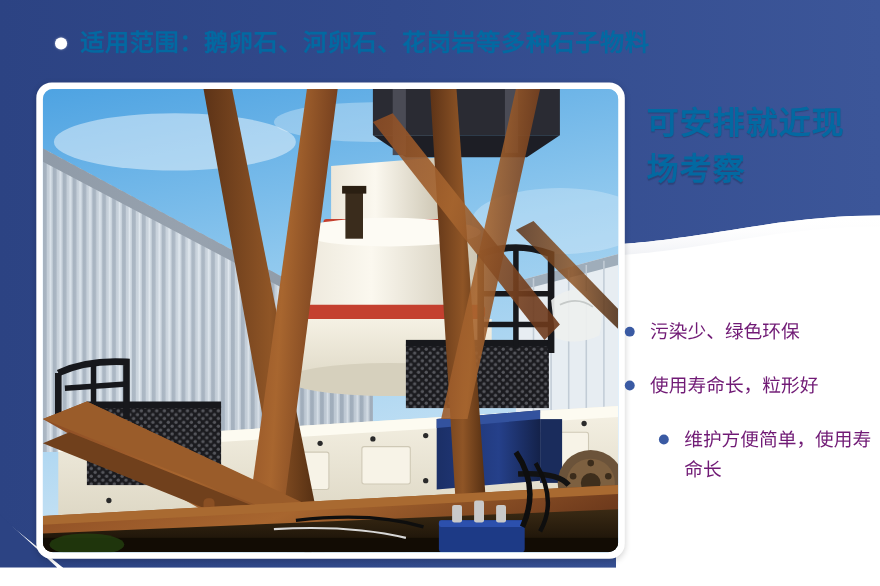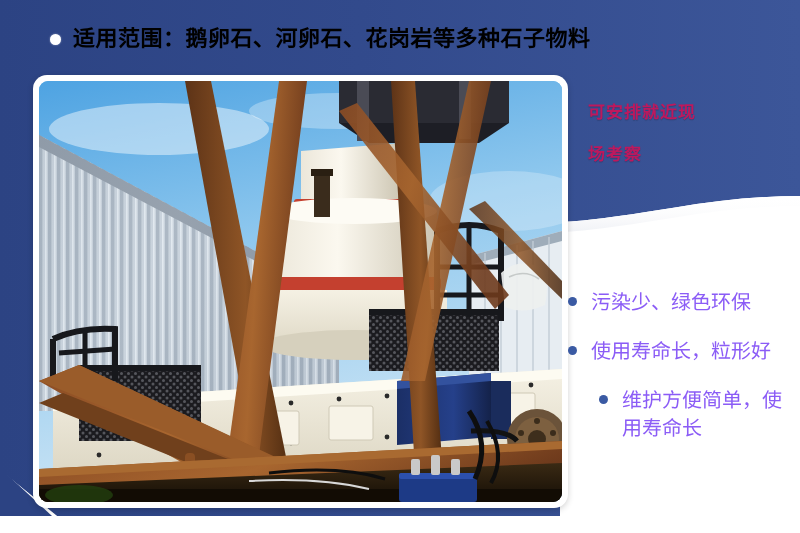--- a/index.html
+++ b/index.html
@@ -12,45 +12,45 @@
   }
   .stage{position:relative;width:800px;height:533px;background:#ffffff;overflow:hidden;}
 
   
   .bg-blue{position:absolute;left:0;top:0;width:800px;height:533px;}
   .bg-blue svg{display:block;width:800px;height:533px;}
 
   
   .header{position:absolute;left:0;top:18px;width:800px;height:42px;display:flex;align-items:center;padding-left:50px;box-sizing:border-box;}
   .header-dot{width:11px;height:11px;border-radius:50%;background:#ffffff;flex:0 0 auto;margin-right:12px;box-shadow:0 0 2px rgba(255,255,255,.5);}
-  .header-text{color:#000000;font-size:22px;font-weight:bold;letter-spacing:.5px;white-space:nowrap;line-height:1;}
+  .header-text{color:#0369a1;font-size:22px;font-weight:bold;letter-spacing:.5px;white-space:nowrap;line-height:1;}
 
   
   .photo-card{
     position:absolute;left:33px;top:75px;width:535px;height:433px;
     background:#ffffff;border-radius:14px;
     box-shadow:0 2px 6px rgba(0,0,0,.18);
     box-sizing:border-box;padding:6px;
   }
   .photo{position:relative;width:523px;height:421px;border-radius:9px;overflow:hidden;background:#6ab4e8;}
   .photo svg{display:block;width:523px;height:421px;}
 
   
   .callout{position:absolute;left:588px;top:92px;width:200px;}
   .callout div{
-    color:#be185d;font-size:17px;font-weight:bold;line-height:42px;letter-spacing:1px;
+    color:#0369a1;font-size:29px;font-weight:bold;line-height:42px;letter-spacing:1px;
     text-shadow:0 1px 1px rgba(0,0,0,.18);white-space:nowrap;
   }
 
   
   .features{position:absolute;left:568px;top:288px;width:232px;}
   .feature{display:flex;align-items:flex-start;margin-bottom:21px;}
   .feature:last-child{margin-bottom:0;padding-left:31px;}
   .f-dot{width:9px;height:9px;border-radius:50%;background:#3a5aa3;flex:0 0 auto;margin-top:9px;margin-right:14px;}
-  .f-text{color:#8b5cf6;font-size:20px;line-height:28px;font-weight:normal;}
+  .f-text{color:#701a75;font-size:17px;line-height:28px;font-weight:normal;}
 </style>
 </head>
 <body>
 
 <div class="stage">
 
   <div class="bg-blue">
     <svg viewBox="0 0 800 533" xmlns="http://www.w3.org/2000/svg" preserveAspectRatio="none">
       <defs>
         <linearGradient id="blueGrad" x1="0" y1="0" x2="1" y2="0">

